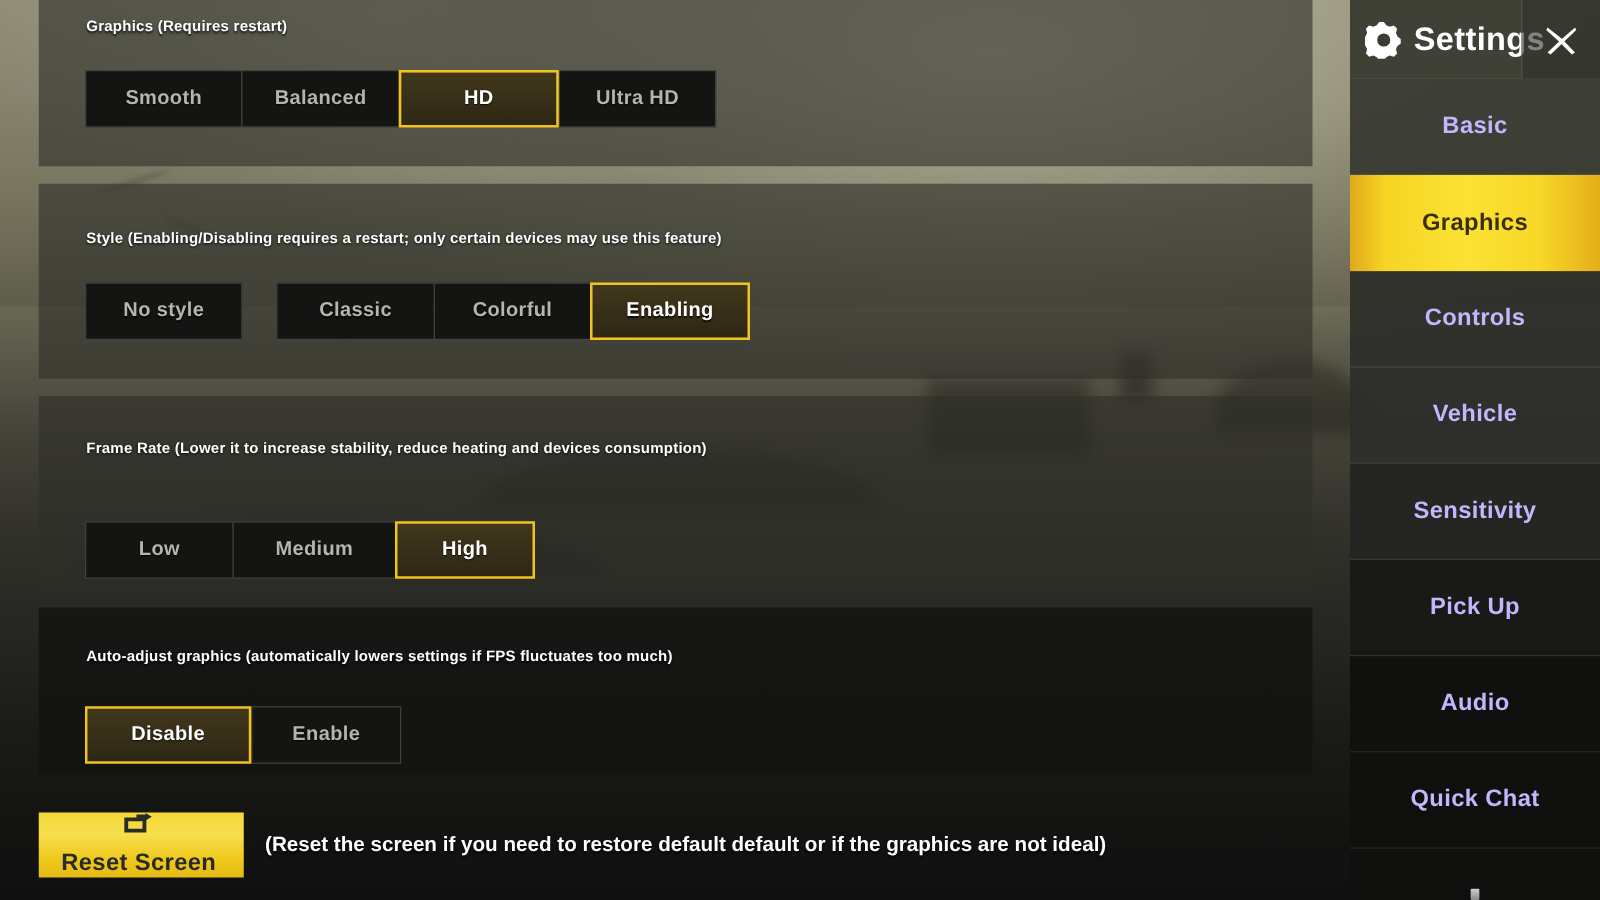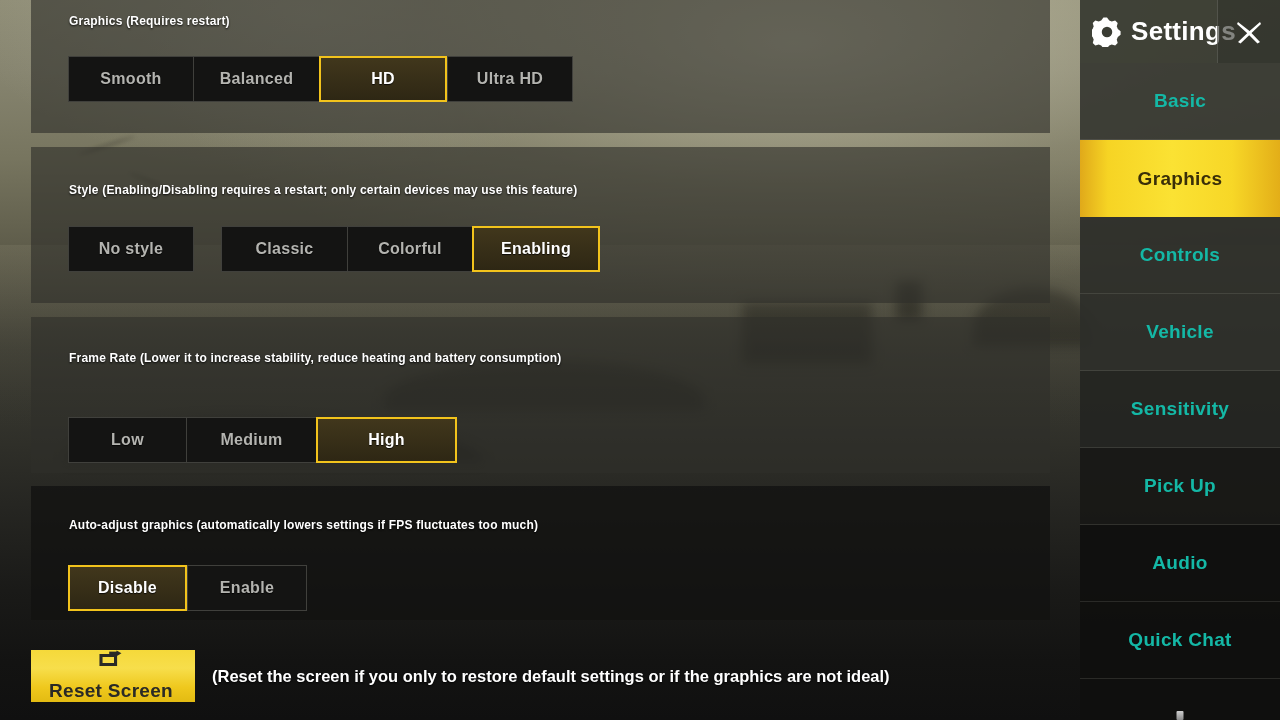--- a/index.html
+++ b/index.html
@@ -138,21 +138,21 @@
     position:absolute; right:0; top:0; width:63px; height:63px;
     border-left:1px solid rgba(130,130,120,0.38);
     display:flex; align-items:center; justify-content:center;
     cursor:pointer;
     background:rgba(48,50,43,0.6);
   }
   #side-list { position:relative; }
   .side-item {
     height:77px;
     display:flex; align-items:center; justify-content:center;
-    color:#14b8a6; font-size:19px; font-weight:bold; letter-spacing:0.3px;
+    color:#c4b5fd; font-size:19px; font-weight:bold; letter-spacing:0.3px;
     border-bottom:1px solid rgba(150,150,140,0.20);
     cursor:pointer;
     position:relative;
   }
   .side-item.tone-a { background:rgba(54,55,49,0.92); }
   .side-item.tone-b { background:rgba(45,46,41,0.92); }
   .side-item.tone-c { background:rgba(36,37,33,0.93); }
   .side-item.tone-d { background:rgba(24,24,22,0.95); }
   .side-item.tone-e { background:rgba(16,16,15,0.96); }
   .side-item.active {
@@ -215,56 +215,56 @@
       <div class="opt" style="width:125px;">
         <span>Colorful</span>
       </div>
       <div class="opt selected" style="width:128px;">
         <span>Enabling</span>
       </div>
     </div>
   </div>
 
   <div class="panel" style="top:317px; height:156px;">
-    <div class="panel-title" style="top:34px;">Frame Rate (Lower it to increase stability, reduce heating and battery consumption)</div>
+    <div class="panel-title" style="top:34px;">Frame Rate (Lower it to increase stability, reduce heating and devices consumption)</div>
     <div class="opt-group" style="left:37px; top:79px;margin-top:21px;">
       <div class="opt" style="width:118px;">
         <span>Low</span>
       </div>
       <div class="opt" style="width:130px;">
         <span>Medium</span>
       </div>
-      <div class="opt selected" style="width:141px;">
+      <div class="opt selected" style="width:112px;">
         <span>High</span>
       </div>
     </div>
   </div>
 
   <div class="panel dark" style="top:486px; height:134px;">
     <div class="panel-title" style="top:32px;">Auto-adjust graphics (automatically lowers settings if FPS fluctuates too much)</div>
     <div class="opt-group" style="left:37px; top:79px;">
-      <div class="opt selected" style="width:119px;">
+      <div class="opt selected" style="width:133px;">
         <span>Disable</span>
       </div>
       <div class="opt" style="width:120px;">
         <span>Enable</span>
       </div>
     </div>
   </div>
 
   <div id="reset-row">
     <div id="reset-btn">
       <svg width="30" height="22" viewBox="0 0 30 22">
         <path d="M4 6 H20 V16 H4 Z" fill="none" stroke="#2a2a26" stroke-width="3.4"></path>
         <path d="M13 3.5 H23" fill="none" stroke="#2a2a26" stroke-width="3.4" stroke-linecap="butt"></path>
         <path d="M21 0.5 L26.5 3.7 L21 7 Z" fill="#2a2a26"></path>
       </svg>
       <span id="reset-label">Reset Screen</span>
     </div>
-    <span id="reset-note">(Reset the screen if you only to restore default settings or if the graphics are not ideal)</span>
+    <span id="reset-note">(Reset the screen if you need to restore default default or if the graphics are not ideal)</span>
   </div>
 
 </div>
 
 <div id="sidebar">
 
   <div id="side-header">
     <svg id="gear-icon" viewBox="0 0 32 32">
       <path fill="#ffffff" d="M16 0.6l2.4 3.0a12.6 12.6 0 0 1 2.6 1.1l3.7-1.0 2.7 2.7-1.0 3.7c0.5 0.8 0.9 1.7 1.1 2.6l3.0 2.4v3.8l-3.0 2.4a12.6 12.6 0 0 1-1.1 2.6l1.0 3.7-2.7 2.7-3.7-1.0c-0.8 0.5-1.7 0.9-2.6 1.1l-2.4 3.0h-3.8l-2.4-3.0a12.6 12.6 0 0 1-2.6-1.1l-3.7 1.0-2.7-2.7 1.0-3.7a12.6 12.6 0 0 1-1.1-2.6l-3.0-2.4v-3.8l3.0-2.4c0.2-0.9 0.6-1.8 1.1-2.6l-1.0-3.7 2.7-2.7 3.7 1.0c0.8-0.5 1.7-0.9 2.6-1.1l2.4-3.0z"></path>
       <circle cx="16" cy="16" r="5.6" fill="#3a3c33"></circle>

